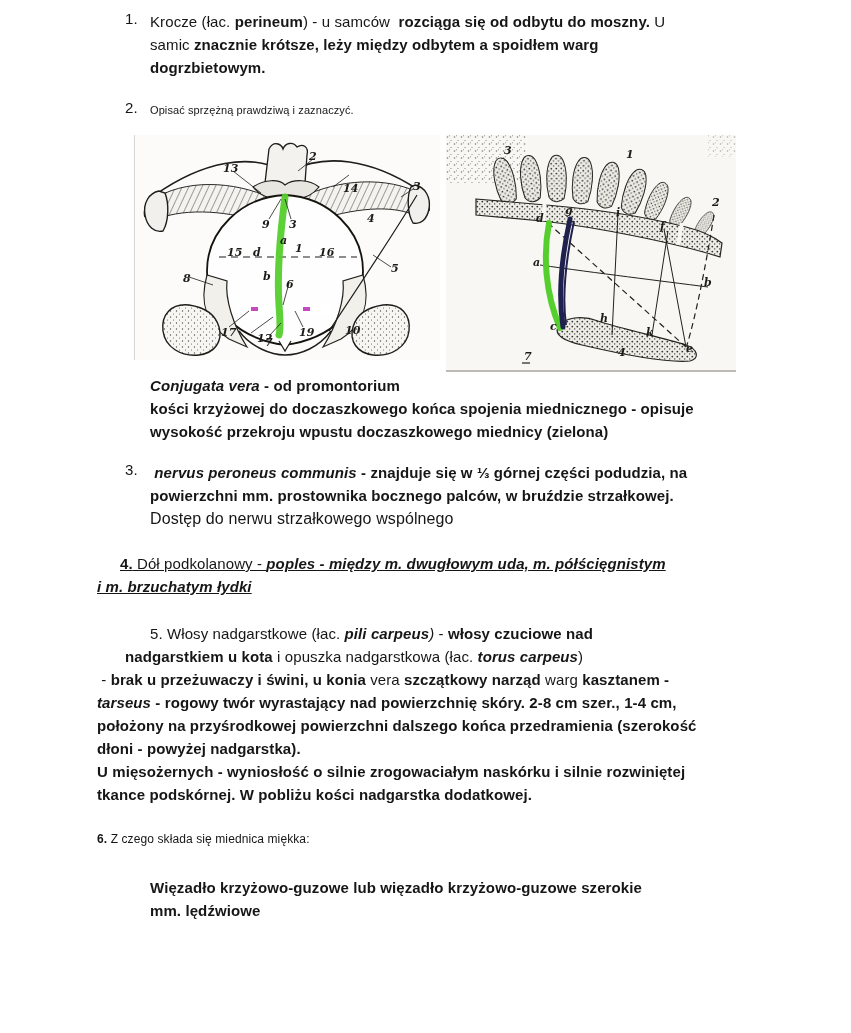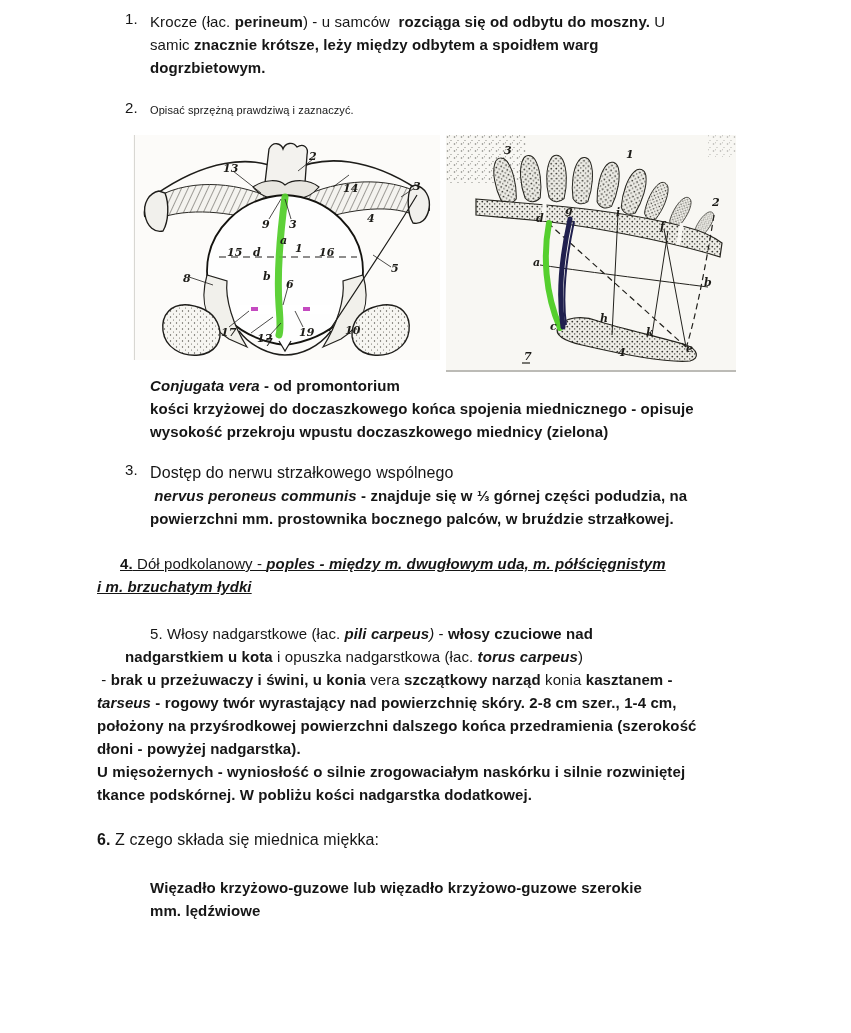--- a/index.html
+++ b/index.html
@@ -206,33 +206,33 @@
     <span class="fig-label" style="left: 172px; top: 212px;">4</span>
     <span class="fig-label" style="left: 78px; top: 216px;">7</span>
   </div>
 
 <div class="abs para" style="left:150px; top:374px; width:618px;"><span class="b i">Conjugata vera</span><span class="b"> - od promontorium
 kości krzyżowej do doczaszkowego końca spojenia miednicznego - opisuje
 wysokość przekroju wpustu doczaszkowego miednicy (zielona)</span></div>
 
 <div class="abs" style="left:150px; top:461px; width:618px;">
   <span class="num">3.</span>
-  <div class="para" style="font-size:16px;">Dostęp do nerwu strzałkowego wspólnego</div>
   <div class="para"><span> </span><span class="b i">nervus peroneus communis</span><span class="b"> - znajduje się w ⅓ górnej części podudzia, na
 powierzchni mm. prostownika bocznego palców, w bruździe strzałkowej.</span></div>
+  <div class="para" style="font-size:16px;">Dostęp do nerwu strzałkowego wspólnego</div>
 </div>
 
 <div class="abs para indent23" style="left:97px; top:552px; width:700px;text-decoration:underline;"><span class="b">4.</span><span> Dół podkolanowy - </span><span class="b i">poples - między m. dwugłowym uda, m. półścięgnistym
 i m. brzuchatym łydki</span></div>
 
 <div class="abs para indent25" style="left:97px; top:622px; width:700px;margin-left:28px;"><span>5. Włosy nadgarstkowe (łac. </span><span class="b i">pili carpeus</span><span class="i">)</span><span> - </span><span class="b">włosy czuciowe nad
 nadgarstkiem u kota</span><span> i opuszka nadgarstkowa (łac. </span><span class="b i">torus carpeus</span><span>)</span></div>
-<div class="abs para" style="left:97px; top:668px; width:706px;"><span> - </span><span class="b">brak u przeżuwaczy i świni, u konia</span><span> vera </span><span class="b">szczątkowy narząd</span><span> konia </span><span class="b">kasztanem -
+<div class="abs para" style="left:97px; top:668px; width:706px;"><span> - </span><span class="b">brak u przeżuwaczy i świni, u konia</span><span> vera </span><span class="b">szczątkowy narząd</span><span> warg </span><span class="b">kasztanem -
 </span><span class="b i">tarseus</span><span class="b"> - rogowy twór wyrastający nad powierzchnię skóry. 2-8 cm szer., 1-4 cm,
 położony na przyśrodkowej powierzchni dalszego końca przedramienia (szerokość
 dłoni - powyżej nadgarstka).
 U mięsożernych - wyniosłość o silnie zrogowaciałym naskórku i silnie rozwiniętej
 tkance podskórnej. W pobliżu kości nadgarstka dodatkowej.</span></div>
 
-<div class="abs para" style="left:97px; top:828px; width:700px; font-size:16px;"><span class="b">6.</span><span> Z czego składa się miednica miękka:</span></div>
+<div class="abs para" style="left:97px; top:828px; width:700px; font-size:12px;"><span class="b">6.</span><span> Z czego składa się miednica miękka:</span></div>
 
 <div class="abs para" style="left:150px; top:876px; width:570px;"><span class="b">Więzadło krzyżowo-guzowe lub więzadło krzyżowo-guzowe szerokie
 mm. lędźwiowe</span></div>
 
 </body></html>

